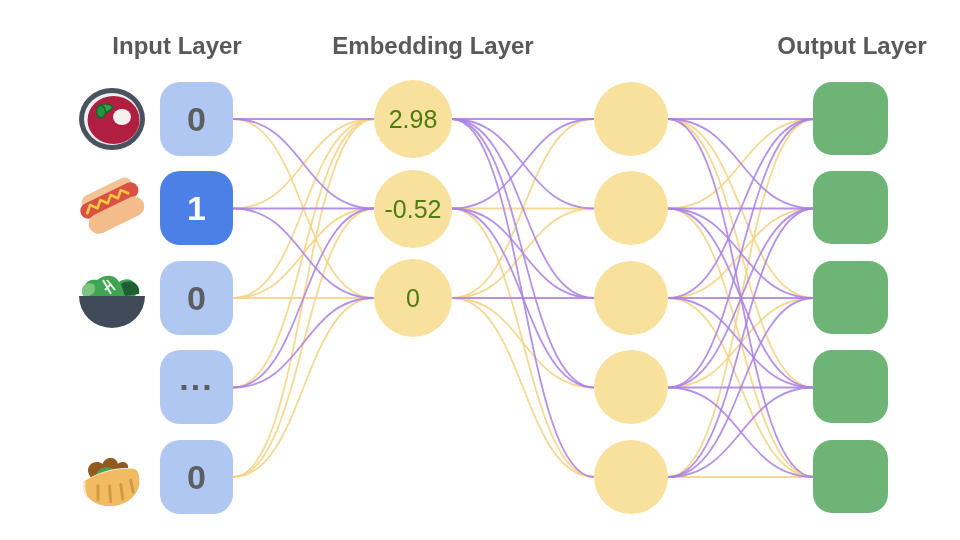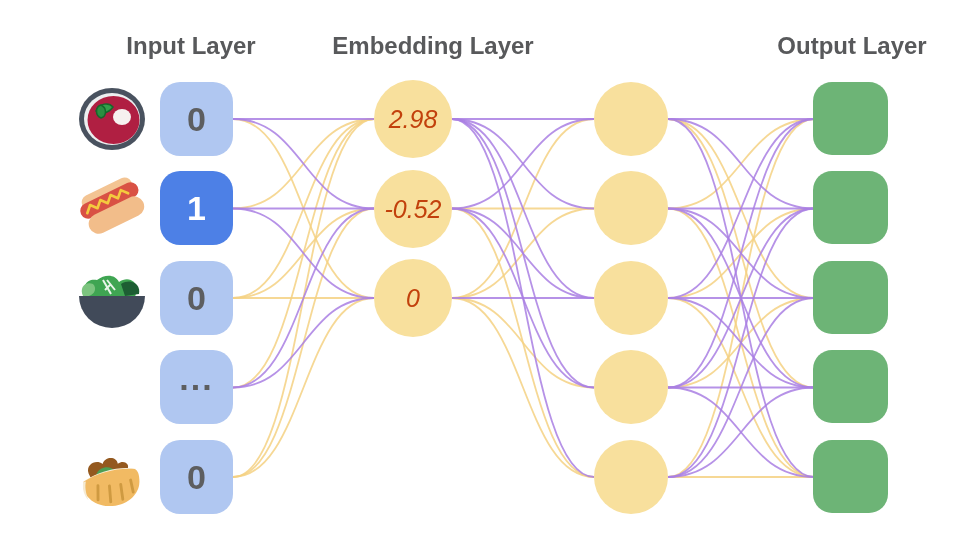--- a/index.html
+++ b/index.html
@@ -4,21 +4,21 @@
 <style>
   html,body{margin:0;padding:0;background:#fff;}
   .stage{
     position:relative;width:960px;height:540px;background:#fff;overflow:hidden;
     font-family:"Liberation Sans","DejaVu Sans",sans-serif;
   }
   .layer-title{
     position:absolute;top:32px;transform:translateX(-50%);
     font-size:24px;font-weight:700;color:#58595b;white-space:nowrap;
   }
-  .t-input{left:191px;}
+  .t-input{left:177px;}
   .t-embedding{left:433px;}
   .t-output{left:852px;}
 
   #edges{position:absolute;left:0;top:0;}
 
   .node{position:absolute;display:flex;align-items:center;justify-content:center;}
   .node span{color:#5d5e60;}
 
   .input-node{
     left:160px;width:73px;height:74px;border-radius:20px;
@@ -26,21 +26,21 @@
   }
   .input-node span{font-size:34px;font-weight:700;}
   .input-node.active{background:var(--c-input-active,#4d80e6);}
   .input-node.active span{color:#ffffff;}
   .input-node.dots span{transform:translateY(-22%);letter-spacing:2px;}
 
   .embedding-node{
     left:374px;width:78px;height:78px;border-radius:50%;
     background:var(--c-emb,#f8e09d);
   }
-  .embedding-node span{font-size:25px;font-weight:400;color:#c2410c;font-style:italic;}
+  .embedding-node span{font-size:25px;font-weight:400;color:#4d7c0f;}
 
   .hidden-node{
     left:594px;width:74px;height:74px;border-radius:50%;
     background:var(--c-emb,#f8e09d);
   }
 
   .output-node{
     left:813px;width:75px;height:73px;border-radius:19px;
     background:var(--c-out,#6db476);
   }

